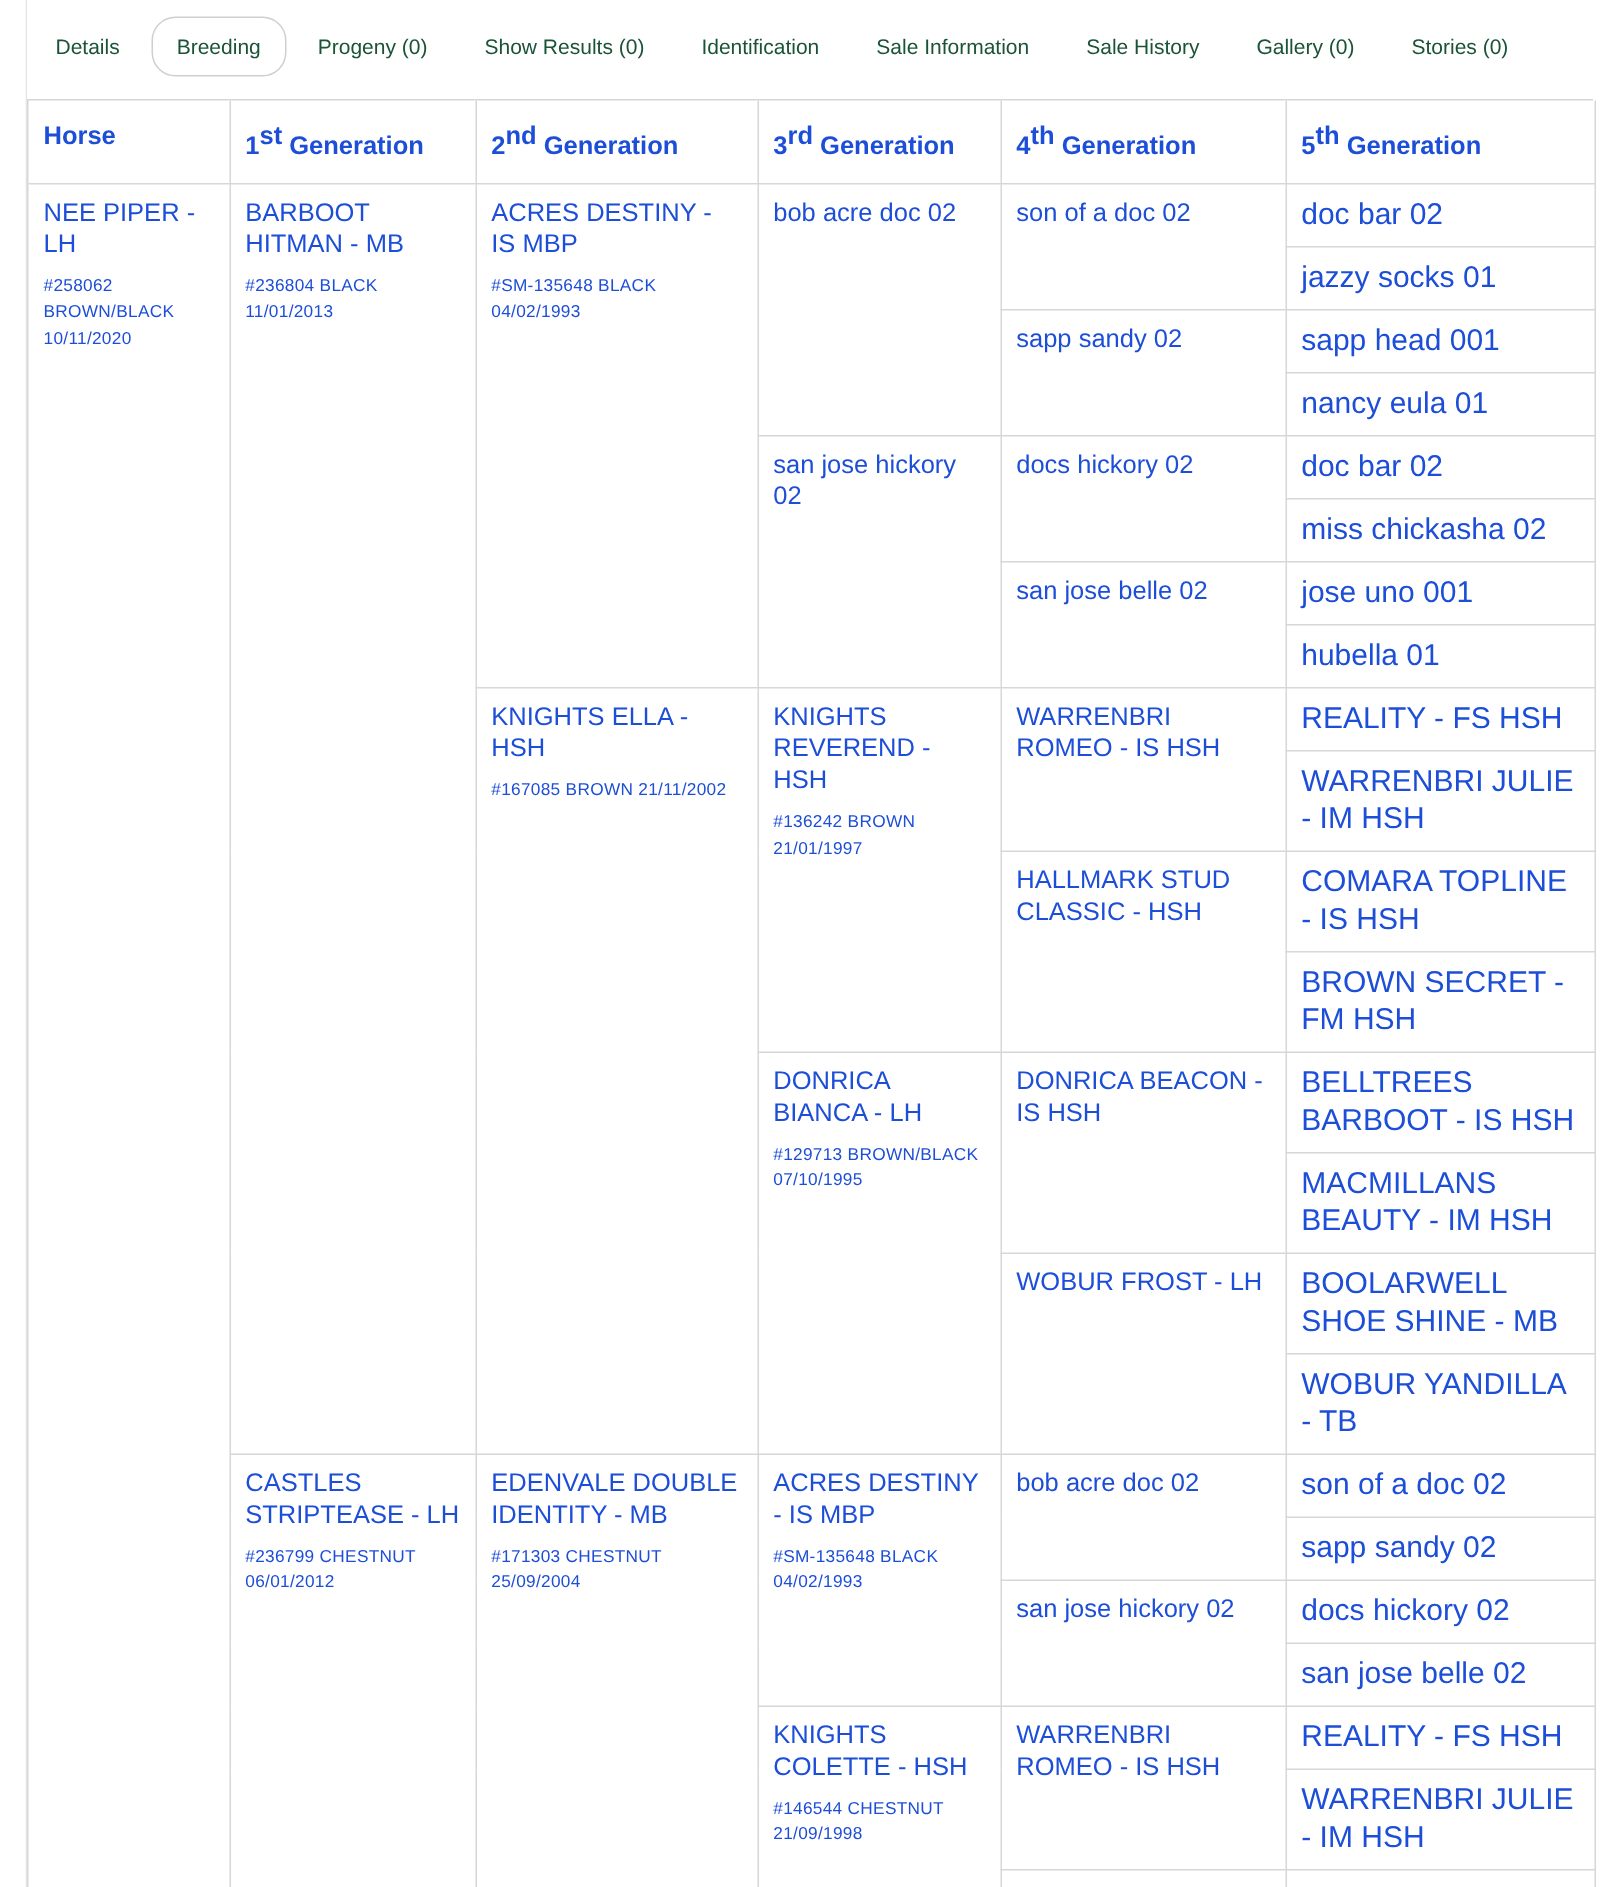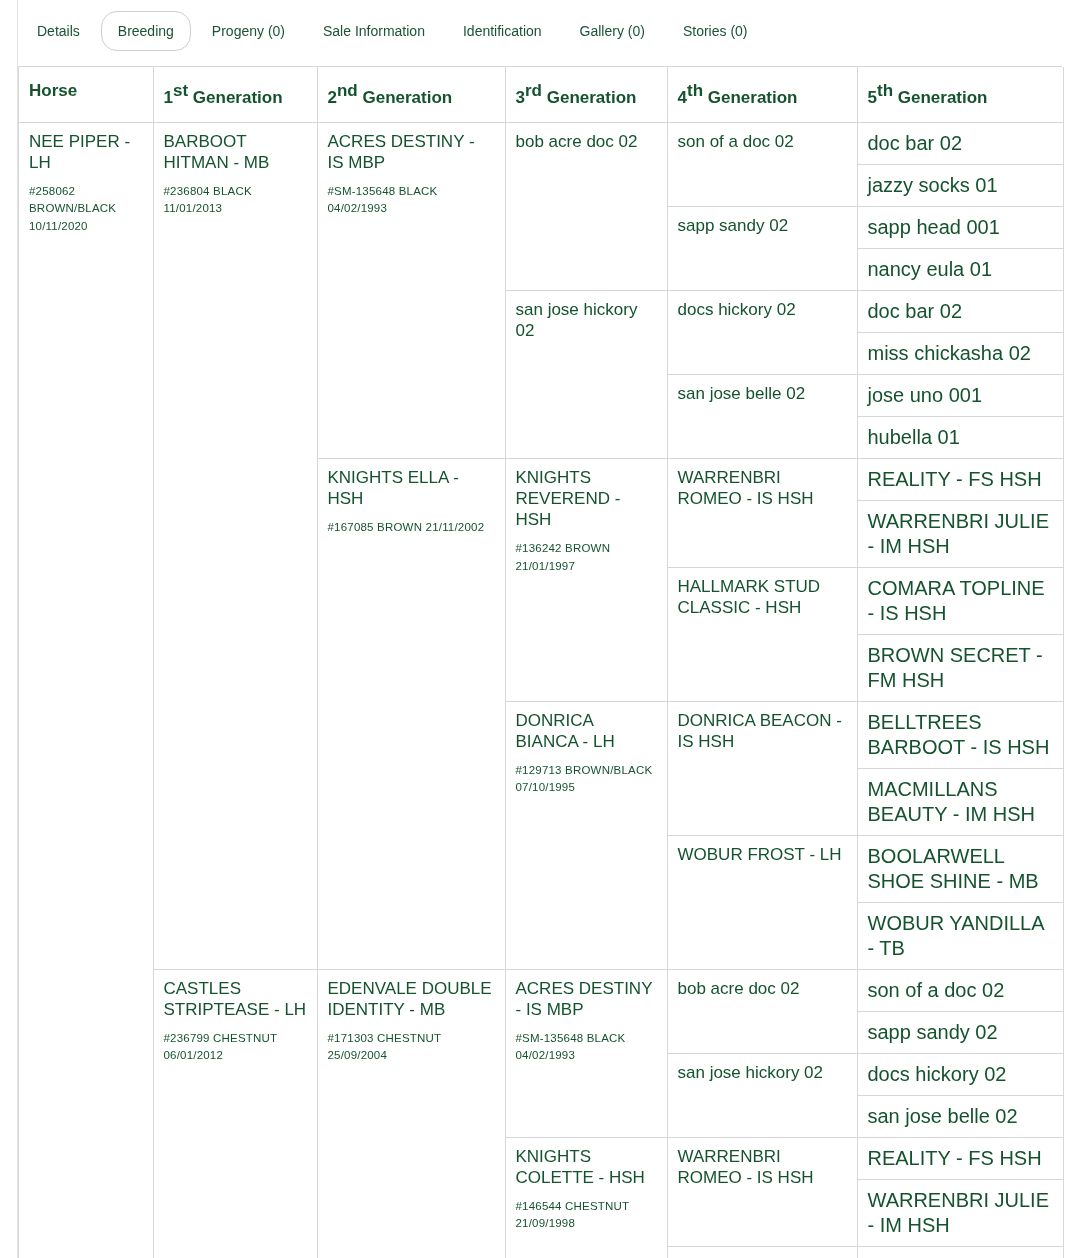--- a/index.html
+++ b/index.html
@@ -78,21 +78,21 @@
   table.ped {
     border-collapse: collapse;
     width: 1044px;
     table-layout: fixed;
   }
   table.ped th, table.ped td {
     border-right: 1px solid #d7d7d7;
     border-bottom: 1px solid #d7d7d7;
     vertical-align: top;
     padding: 8px 10px;
-    color: #14532d;
+    color: #1d4ed8;
     font-weight: normal;
   }
   table.ped th {
     font-size: 17px;
     font-weight: bold;
     padding: 14px 10px;
     text-align: left;
     white-space: nowrap;
   }
   th sup { font-size: 17px; font-weight: bold; }
@@ -131,22 +131,24 @@
 
 <div class="app">
 
   <div class="edge"></div>
 
 
   <div class="tabs">
     <div class="tab">Details</div>
     <div class="tab active">Breeding</div>
     <div class="tab">Progeny (0)</div>
+    <div class="tab">Show Results (0)</div>
+    <div class="tab">Identification</div>
     <div class="tab">Sale Information</div>
-    <div class="tab">Identification</div>
+    <div class="tab">Sale History</div>
     <div class="tab">Gallery (0)</div>
     <div class="tab">Stories (0)</div>
   </div>
 
   <div class="ped-wrap">
   <table class="ped">
     <colgroup>
       <col class="c0">
           <col class="c1">
           <col class="c2">

